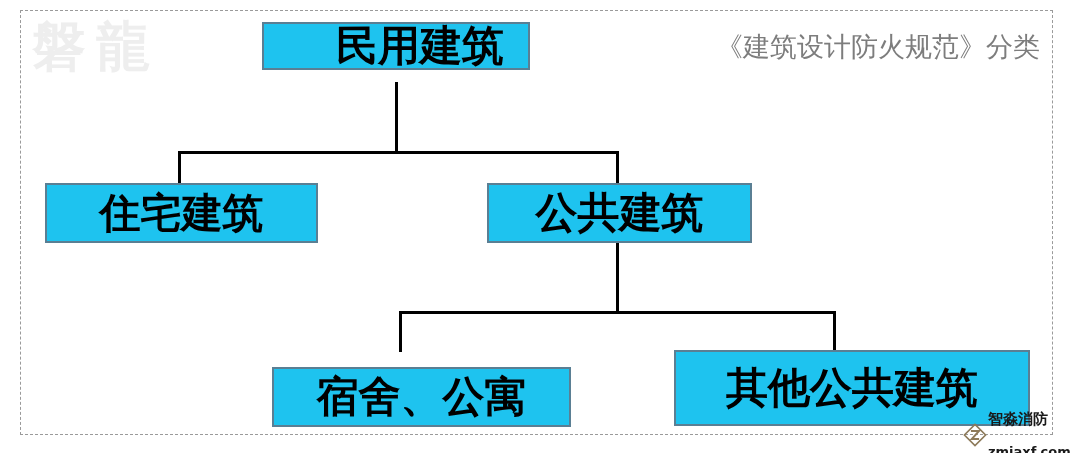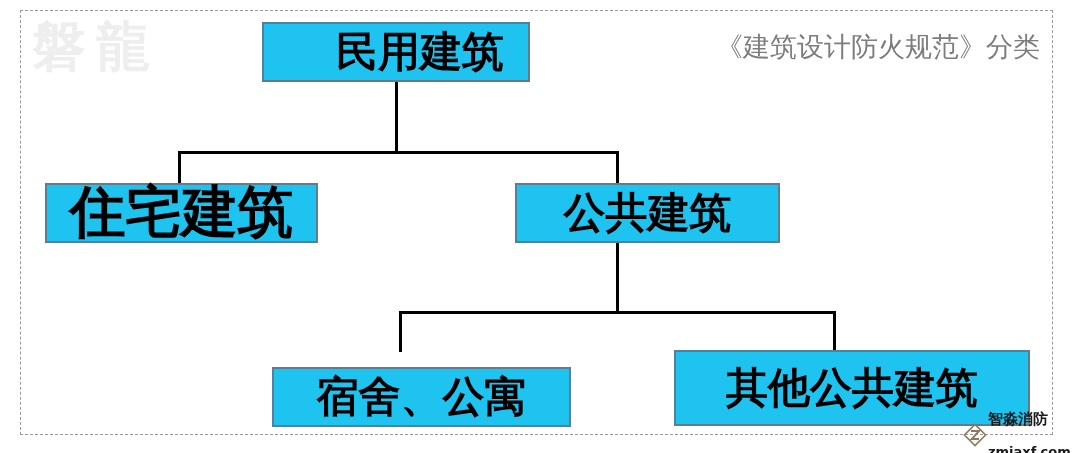--- a/index.html
+++ b/index.html
@@ -52,23 +52,23 @@
     border:2px solid #5a7f94;
     box-sizing:border-box;
     display:flex;
     align-items:center;
     justify-content:center;
     color:#000000;
     font-weight:bold;
     white-space:nowrap;
     font-family:"DejaVu Sans","Liberation Sans",sans-serif;
   }
-  .n-root  {left:262px;top:22px; width:268px;height:60px;font-size:42px;padding-left:48px;}
-  .n-res   {left:45px; top:183px;width:273px;height:60px;font-size:56px;}
-  .n-pub   {left:487px;top:183px;width:265px;height:60px;font-size:42px;margin-left:28px;}
+  .n-root  {left:262px;top:22px; width:268px;height:48px;font-size:42px;padding-left:48px;}
+  .n-res   {left:45px; top:183px;width:273px;height:60px;font-size:41px;}
+  .n-pub   {left:487px;top:183px;width:265px;height:60px;font-size:42px;}
   .n-dorm  {left:272px;top:367px;width:299px;height:60px;font-size:42px;}
   .n-other {left:674px;top:350px;width:356px;height:76px;font-size:42px;}
 
   
   .vline{position:absolute;width:3px;background:#000;}
   .hline{position:absolute;height:3px;background:#000;}
 
   
   .c1-stem {left:395px;top:82px; height:72px;}
   .c1-bar  {left:178px;top:151px;width:441px;}

